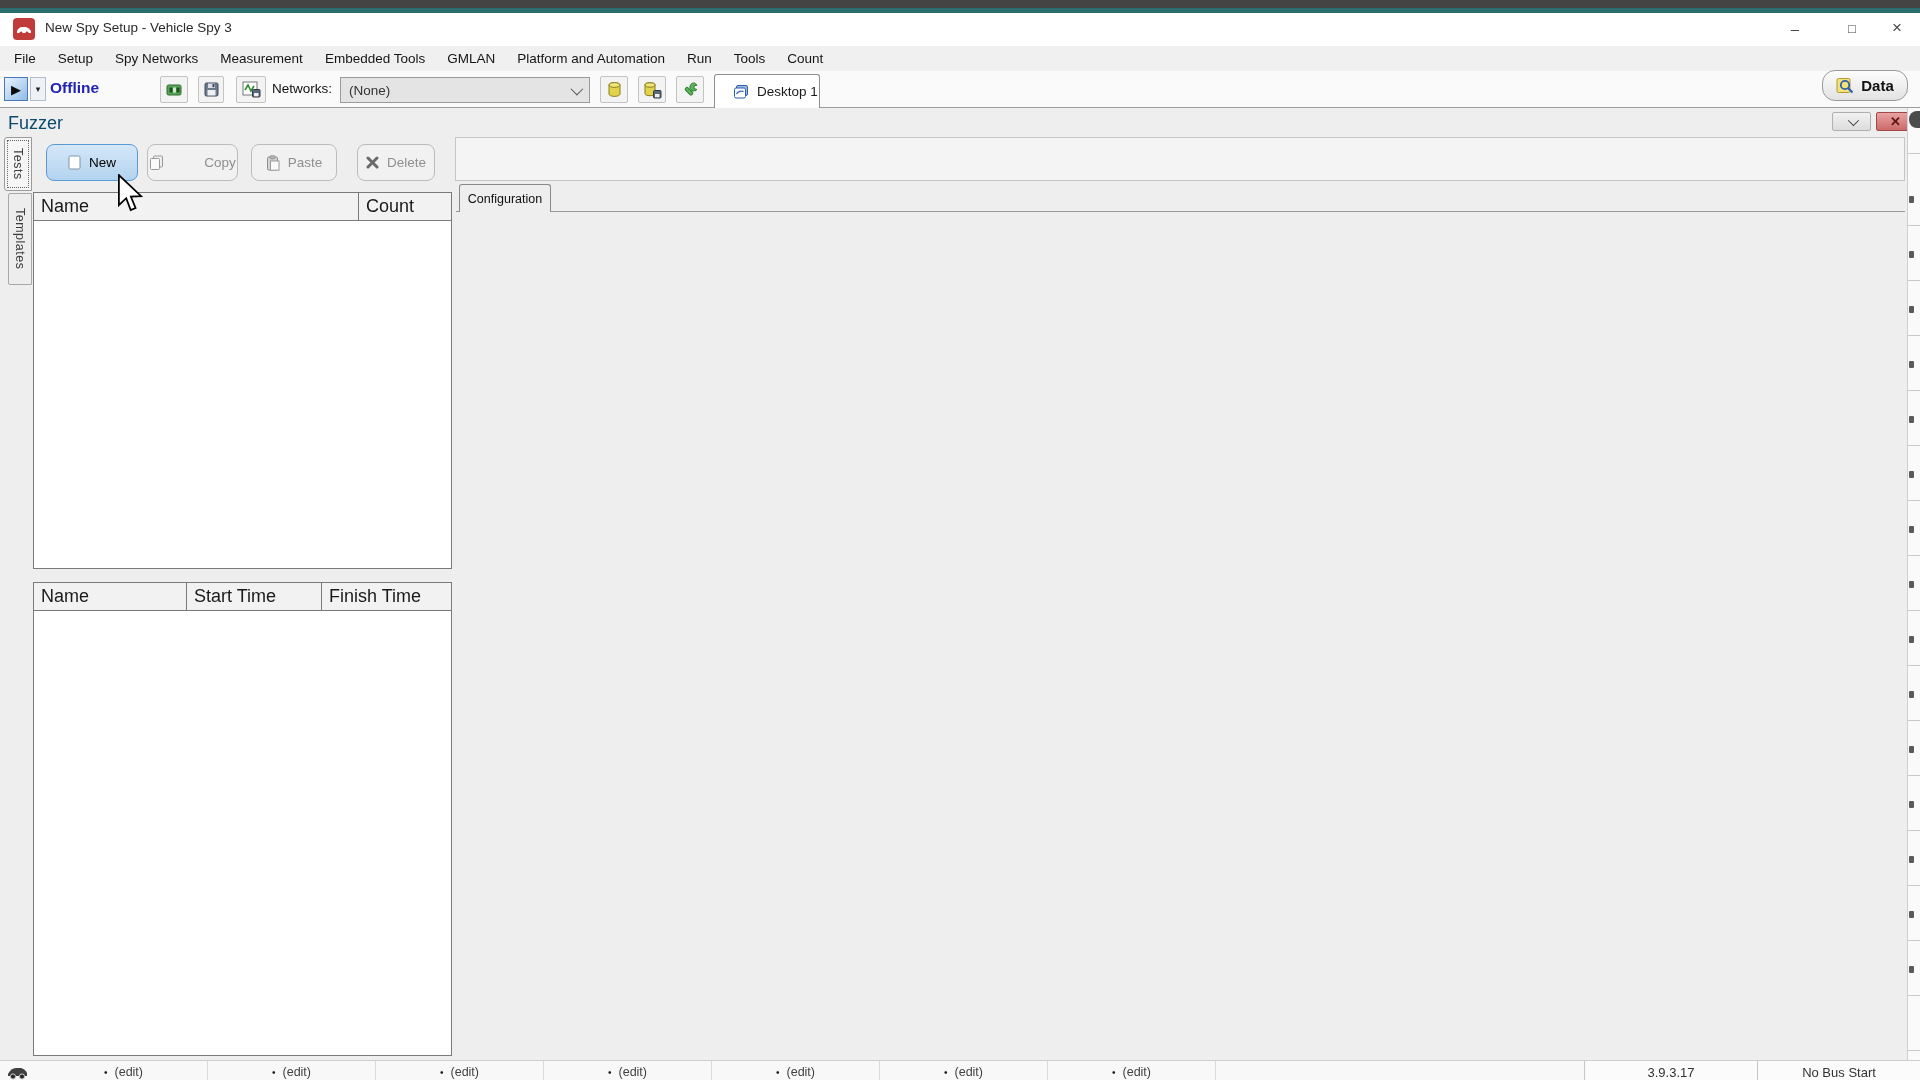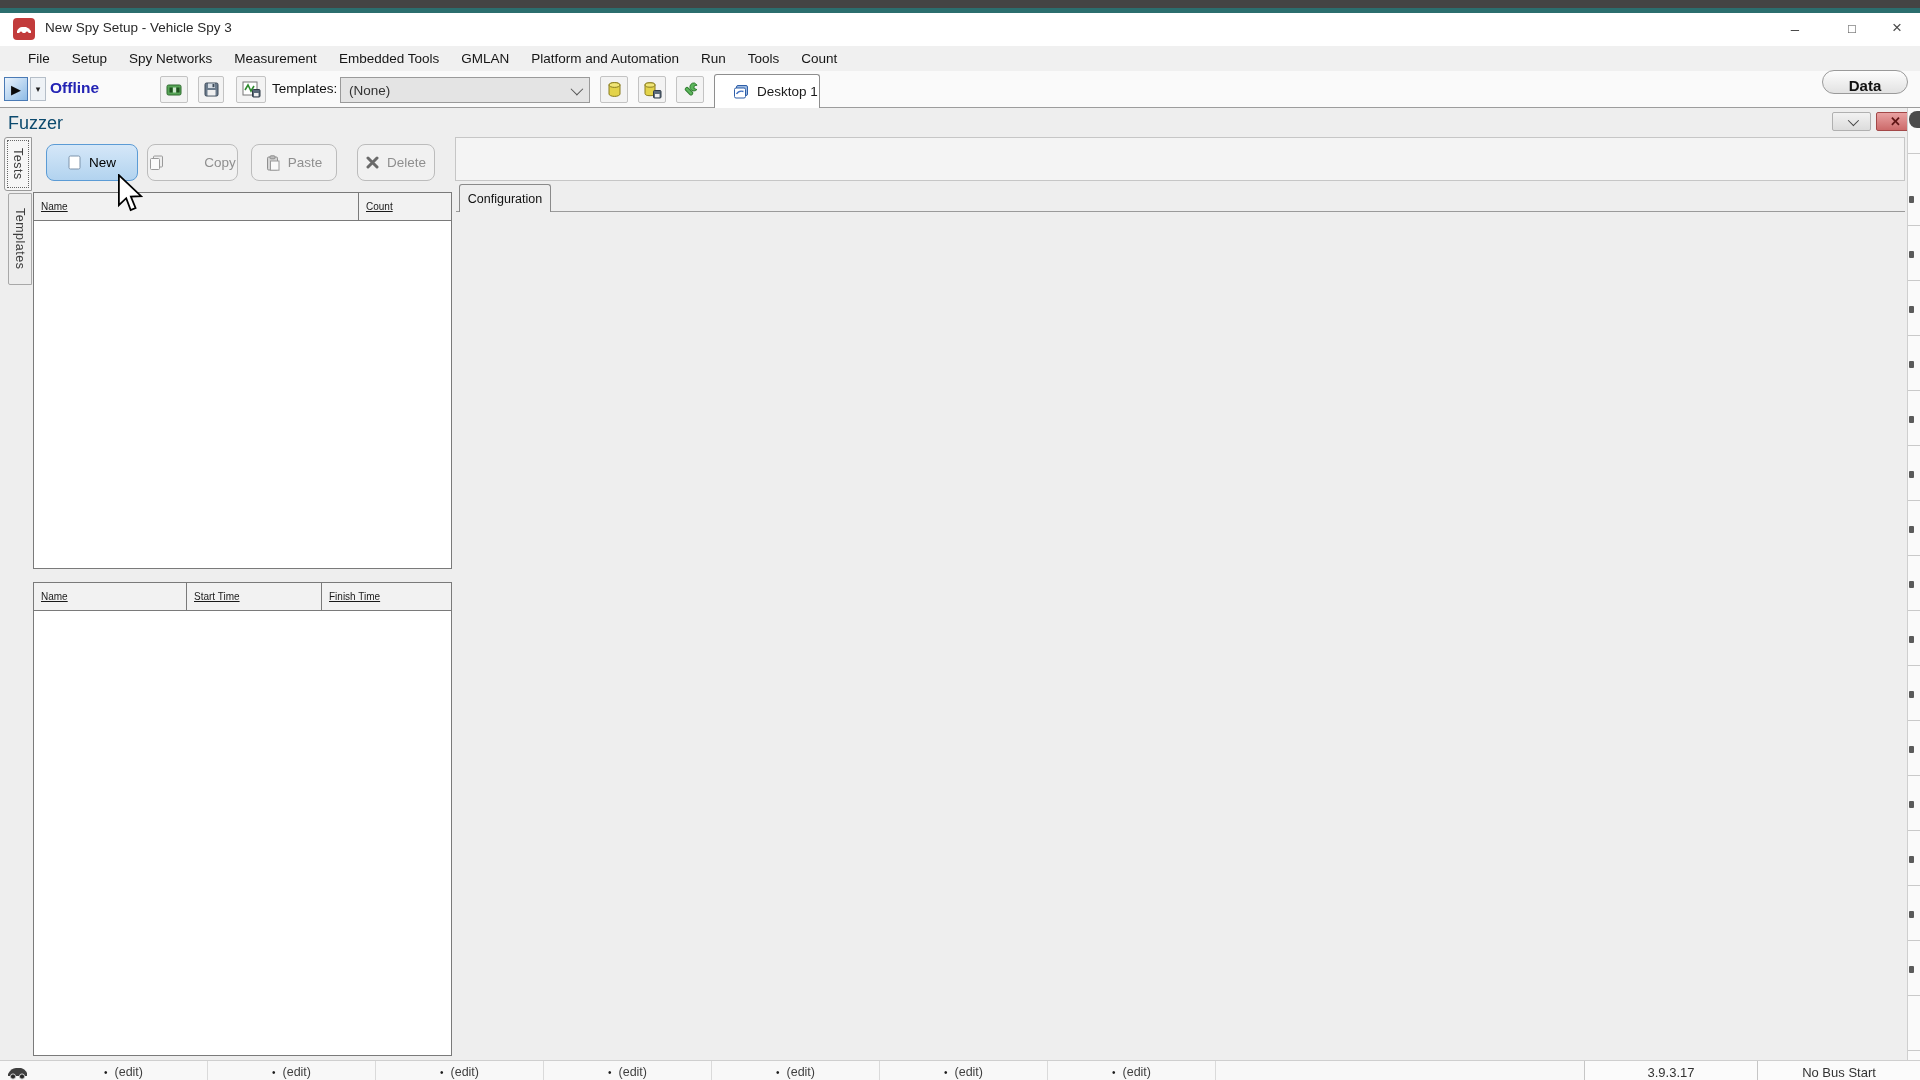--- a/index.html
+++ b/index.html
@@ -14,21 +14,21 @@
   .titlebar{position:absolute;left:0;top:5px;width:1920px;height:33px;background:#ffffff;}
   .app-icon{position:absolute;left:13px;top:5px;width:22px;height:22px;background:#c23b3b;
             border-radius:4px;display:flex;align-items:center;justify-content:center;}
   .title-text{position:absolute;left:45px;top:7px;font-size:13.5px;color:#2a2a2a;}
   .win-btn{position:absolute;top:0;width:46px;height:30px;display:flex;align-items:center;
            justify-content:center;font-size:15px;color:#4a4a4a;}
   .win-min{left:1772px;} .win-max{left:1829px;font-size:13px;} .win-close{left:1874px;font-size:17px;}
 
   
   .menubar{position:absolute;left:0;top:38px;width:1920px;height:25px;background:#f0f0f0;
-           display:flex;align-items:center;padding-left:17px;box-sizing:border-box;}
+           display:flex;align-items:center;padding-left:3px;box-sizing:border-box;}
   .menu-item{padding:0 11px;font-size:13.5px;color:#151515;}
 
   
   .toolbar{position:absolute;left:0;top:63px;width:1920px;height:37px;background:#fafafa;
            border-bottom:1px solid #9c9c9c;box-sizing:border-box;}
   .play-button{position:absolute;left:4px;top:6px;width:24px;height:24px;
                background:linear-gradient(135deg,#eaf3fc,#8fbce6);border:1px solid #4a7ab5;
                display:flex;align-items:center;justify-content:center;font-size:13px;color:#0a0a0a;box-sizing:border-box;}
   .play-caret{position:absolute;left:30px;top:6px;width:16px;height:24px;background:#eef2f6;
               border:1px solid #b5bec8;display:flex;align-items:center;justify-content:center;
@@ -38,24 +38,24 @@
           border-radius:2px;display:flex;align-items:center;justify-content:center;box-sizing:border-box;}
   .platform-label{position:absolute;left:272px;top:10px;font-size:13.5px;color:#111;}
   .platform-select{position:absolute;left:340px;top:6px;width:250px;height:26px;background:#e4e4e4;
                    border:1px solid #9a9a9a;box-sizing:border-box;display:flex;align-items:center;
                    padding-left:8px;font-size:13.5px;color:#333;}
   .select-chevron{position:absolute;right:9px;top:8px;width:8px;height:8px;border-right:1.6px solid #555;
                   border-bottom:1.6px solid #555;transform:rotate(45deg) translateY(-2px);}
   .desktop-tab{position:absolute;left:714px;top:66px;width:106px;height:34px;background:#ffffff;
                border:1px solid #8e8e8e;border-bottom:none;border-radius:3px 3px 0 0;z-index:6;
                display:flex;align-items:center;gap:7px;padding-left:18px;box-sizing:border-box;font-size:13.5px;}
-  .data-button{position:absolute;left:1822px;top:62px;width:86px;height:24px;
+  .data-button{position:absolute;left:1822px;top:62px;width:86px;height:31px;
                background:linear-gradient(#fdfdfd,#e2e2e2);border:1px solid #9a9a9a;border-radius:13px;
                display:flex;align-items:center;justify-content:center;gap:6px;
-               font-size:15px;font-weight:bold;color:#111;box-sizing:border-box;z-index:6;flex-direction:column;}
+               font-size:15px;font-weight:bold;color:#111;box-sizing:border-box;z-index:6;}
 
   
   .panel{position:absolute;left:0;top:100px;width:1920px;height:952px;background:#eeeeee;}
   .panel-title{position:absolute;left:8px;top:5px;font-size:18px;color:#0c4a6e;}
   .panel-btn{position:absolute;top:4px;height:19px;border-radius:2px;display:flex;align-items:center;
              justify-content:center;box-sizing:border-box;}
   .panel-collapse{left:1832px;width:39px;background:linear-gradient(#f2f2f2,#dcdcdc);border:1px solid #b0b0b0;}
   .panel-collapse .chev{width:7px;height:7px;border-right:1.7px solid #444;border-bottom:1.7px solid #444;
              transform:rotate(45deg) translateY(-2px);}
   .panel-close{left:1876px;width:39px;background:linear-gradient(#e9a2a2,#cc6a6a);border:1px solid #a34848;
@@ -76,22 +76,22 @@
   .act-disabled{background:#f1f1f1;border:1px solid #bcbcbc;color:#8f8f8f;}
   .act-copy{left:147px;width:91px;gap:40px;} .act-paste{left:251px;width:86px;} .act-delete{left:357px;width:78px;}
   .inset-box{position:absolute;left:455px;top:29px;width:1450px;height:44px;background:#f4f4f4;
              border:1px solid #c6c6c6;box-sizing:border-box;}
 
   
   .grid{position:absolute;background:#ffffff;border:1px solid #7a7a7a;box-sizing:border-box;}
   .grid-tests{left:33px;top:84px;width:419px;height:377px;}
   .grid-results{left:33px;top:474px;width:419px;height:474px;}
   .grid-head{display:flex;height:27px;background:#f2f2f2;border-bottom:1px solid #7a7a7a;}
-  .grid-col{display:flex;align-items:center;padding-left:7px;font-size:10px;color:#1a1a1a;
-            border-right:1px solid #7a7a7a;box-sizing:border-box;text-decoration:underline;}
+  .grid-col{display:flex;align-items:center;padding-left:7px;font-size:18px;color:#1a1a1a;
+            border-right:1px solid #7a7a7a;box-sizing:border-box;}
   .grid-col:last-child{border-right:none;}
   .col-name-t{width:325px;} .col-count{flex:1;}
   .col-name-r{width:153px;} .col-start{width:135px;} .col-finish{flex:1;}
   .grid-body{flex:1;}
 
   
   .config-line{position:absolute;left:456px;top:103px;width:1449px;height:1px;background:#9a9a9a;}
   .config-tab{position:absolute;left:459px;top:76px;width:92px;height:28px;background:#eeeeee;
               border:1px solid #8a8a8a;border-bottom:none;border-radius:3px 3px 0 0;z-index:2;
               display:flex;align-items:center;justify-content:center;font-size:12.5px;color:#111;box-sizing:border-box;}
@@ -177,21 +177,21 @@
     </div>
     <div class="tb-btn" style="left:236px;width:30px;">
       <svg width="19" height="17" viewBox="0 0 19 17">
         <rect x="1" y="1" width="14" height="13" fill="#ffffff" stroke="#777777"></rect>
         <polyline points="3,9 6,4 9,10 12,5" fill="none" stroke="#2e8b2e" stroke-width="1.6"></polyline>
         <rect x="10.5" y="8.5" width="7.5" height="7.5" rx="1" fill="#5a6a7a" stroke="#2f3a46"></rect>
         <rect x="12" y="12" width="4.5" height="3.3" fill="#eeeeee"></rect>
       </svg>
     </div>
 
-    <div class="platform-label">Templates:</div>
+    <div class="platform-label">Networks:</div>
     <div class="platform-select">
       <span>(None)</span>
       <span class="select-chevron"></span>
     </div>
 
     <div class="tb-btn" style="left:600px;">
       <svg width="15" height="18" viewBox="0 0 15 18">
         <path d="M2,4 a5.5,2.4 0 0 1 11,0 l0,9 a5.5,2.4 0 0 1 -11,0 z" fill="#e3d34a" stroke="#8a7d1f"></path>
         <ellipse cx="7.5" cy="4" rx="5.5" ry="2.4" fill="#f0e576" stroke="#8a7d1f"></ellipse>
       </svg>

